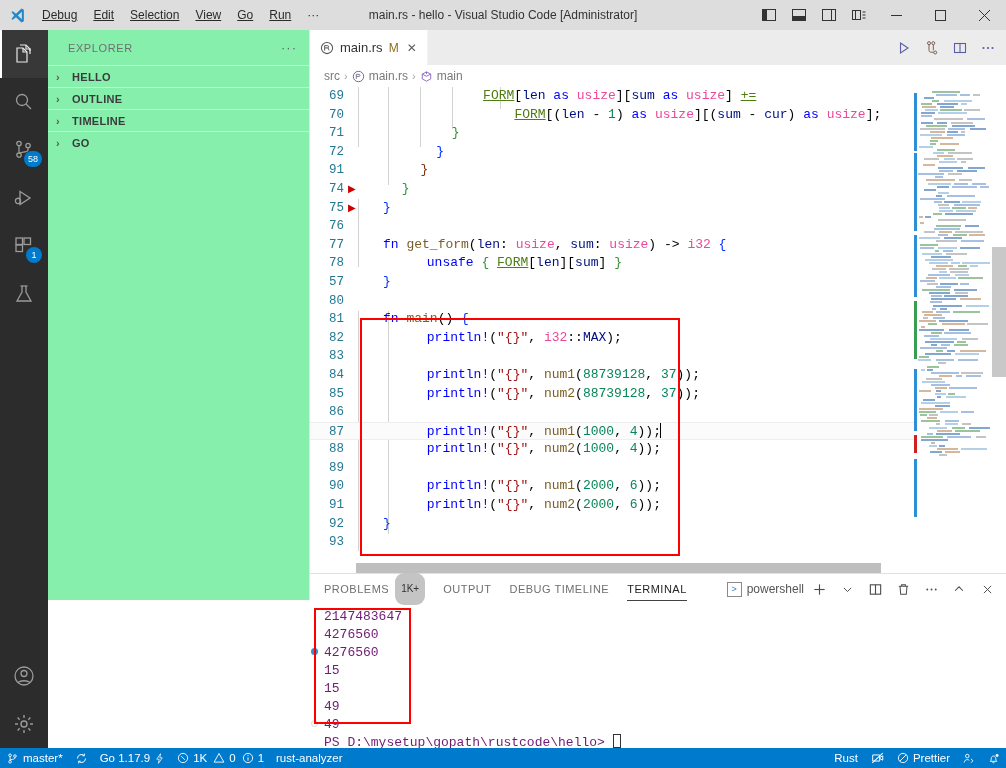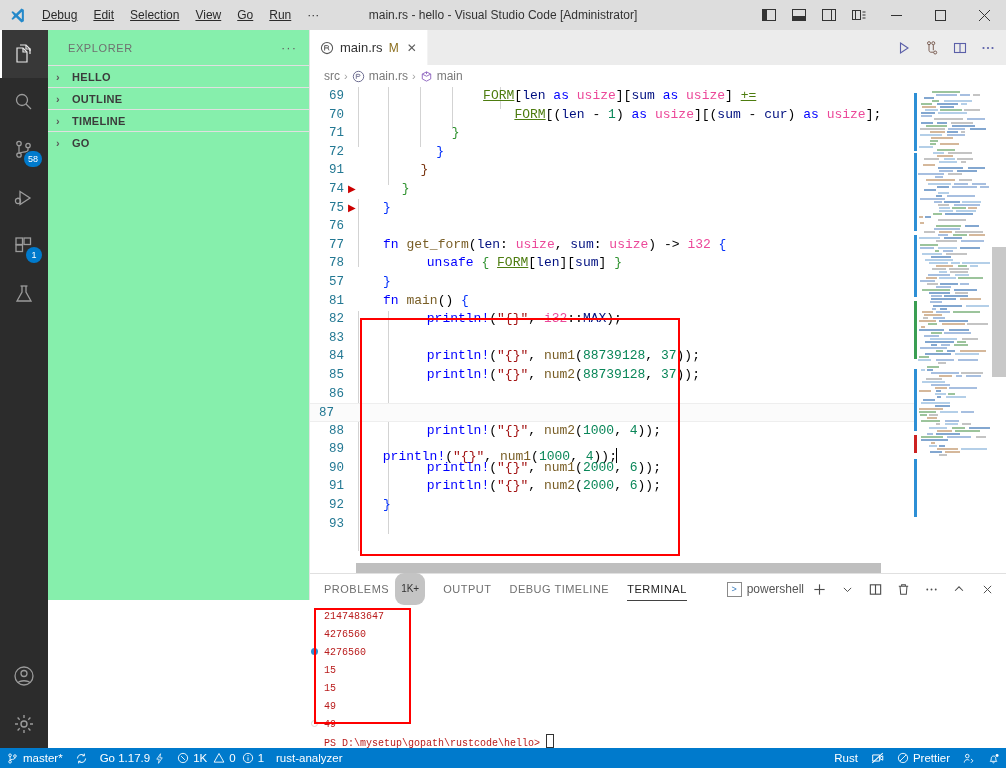--- a/index.html
+++ b/index.html
@@ -89,21 +89,21 @@
 
   .breadcrumbs {
     height: 22px; display: flex; align-items: center; gap: 4px; padding-left: 14px;
     font-size: 12px; color: #7a7a7a; background: #ffffff;
   }
   .bc-sep { color: #a0a0a0; font-size: 11px; }
 
   .code-wrap { position: relative; height: 486px; background: #ffffff; overflow: hidden; }
   .code-rows { position: absolute; left: 0; top: 0; right: 0; }
   .crow { height: 18.6px; display: flex; align-items: flex-start; position: relative; font-size: 13px; }
-  .crow.current { background: #fbfbfb; border-top: 1px solid #eeeeee; border-bottom: 1px solid #eeeeee; flex-direction: column; }
+  .crow.current { background: #fbfbfb; border-top: 1px solid #eeeeee; border-bottom: 1px solid #eeeeee; }
   .ln {
     width: 34px; text-align: right; padding-right: 10px;
     font-family: "Liberation Mono", monospace; font-size: 12.5px; color: #237893;
     flex: 0 0 44px; line-height: 18.6px;
   }
   .gutter-mark { position: absolute; left: 38px; width: 6px; line-height: 18.6px; color: #cc0000; font-size: 10px; }
   .codetext {
     font-family: "Liberation Mono", monospace; font-size: 13px; line-height: 18.6px;
     white-space: pre; color: #000000; padding-left: 4px;
   }
@@ -146,21 +146,21 @@
   .panel-head { height: 30px; display: flex; align-items: center; position: relative; padding-left: 14px; }
   .ptab { font-size: 11px; letter-spacing: .5px; color: #6f6f6f; margin-right: 18px; height: 30px; line-height: 30px; position: relative; display: flex; align-items: center; gap: 6px;}
   .ptab.active { color: #1f1f1f; }
   .ptab.active::after { content: ""; position: absolute; left: 0; right: 0; bottom: 3px; height: 1px; background: #424242; }
   .pbadge { background: #c4c4c4; color: #333; border-radius: 9px; font-size: 10px; padding: 1px 6px; letter-spacing: 0; }
   .panel-actions { position: absolute; right: 6px; top: 0; height: 30px; display: flex; align-items: center; gap: 2px; }
   .shell-pill { display: flex; align-items: center; gap: 5px; font-size: 12px; color: #555; }
   .shell-box { border: 1px solid #8a8a8a; width: 15px; height: 15px; display: flex; align-items: center; justify-content: center; font-size: 9px; color: #3d7fbf; }
   .pa-ico { width: 26px; height: 30px; display: flex; align-items: center; justify-content: center; color: #4d4d4d; font-size: 14px; }
 
-  .terminal { position: relative; padding: 4px 0 0 14px; font-family: "Liberation Mono", monospace; font-size: 10px; color: #b91c1c; }
+  .terminal { position: relative; padding: 4px 0 0 14px; font-family: "Liberation Mono", monospace; font-size: 13px; color: #701a75; }
   .tline { height: 18px; line-height: 18px; white-space: pre; }
   .term-caret { display: inline-block; width: 8px; height: 14px; border: 1px solid #333; vertical-align: -2px; }
   .term-dot { position: absolute; width: 7px; height: 7px; background: #2d8fd5; border-radius: 50%; }
   .term-dot.hollow { background: transparent; border: 1px solid #d8d8d8; }
 
   
   .statusbar {
     position: absolute; left: 0; bottom: 0; width: 1006px; height: 20px;
     background: #007acc; color: #ffffff; display: flex; align-items: center;
     font-size: 11.5px;
@@ -437,20 +437,24 @@
             <div class="ln">77</div>
             <div class="codetext" style="padding-left: 29.024px;"><span class="kw">fn</span> <span class="fn">get_form</span><span class="pun">(</span><span class="var">len</span><span class="pun">: </span><span class="ty">usize</span><span class="pun">, </span><span class="var">sum</span><span class="pun">: </span><span class="ty">usize</span><span class="pun">)</span> <span class="pun">-&gt;</span> <span class="ty">i32</span> <span class="br1">{</span></div>
           </div>
           <div class="crow">
             <div class="ln">78</div>
             <div class="codetext" style="padding-left: 72.816px;"><span class="kw">unsafe</span> <span class="br2">{</span> <span class="stat">FORM</span><span class="pun">[</span><span class="var">len</span><span class="pun">][</span><span class="var">sum</span><span class="pun">]</span> <span class="br2">}</span></div>
           </div>
           <div class="crow">
             <div class="ln">57</div>
             <div class="codetext" style="padding-left: 29.024px;"><span class="br1">}</span></div>
+          </div>
+          <div class="crow">
+            <div class="ln">80</div>
+            <div class="codetext" style="padding-left: 4px;"></div>
           </div>
           <div class="crow">
             <div class="ln">81</div>
             <div class="codetext" style="padding-left: 29.024px;"><span class="kw">fn</span> <span class="fn">main</span><span class="pun">()</span> <span class="br1">{</span></div>
           </div>
           <div class="crow">
             <div class="ln">82</div>
             <div class="codetext" style="padding-left: 72.816px;"><span class="mac">println!</span><span class="pun">(</span><span class="str">"{}"</span><span class="pun">, </span><span class="ty">i32</span><span class="pun">::</span><span class="var">MAX</span><span class="pun">);</span></div>
           </div>
           <div class="crow">

